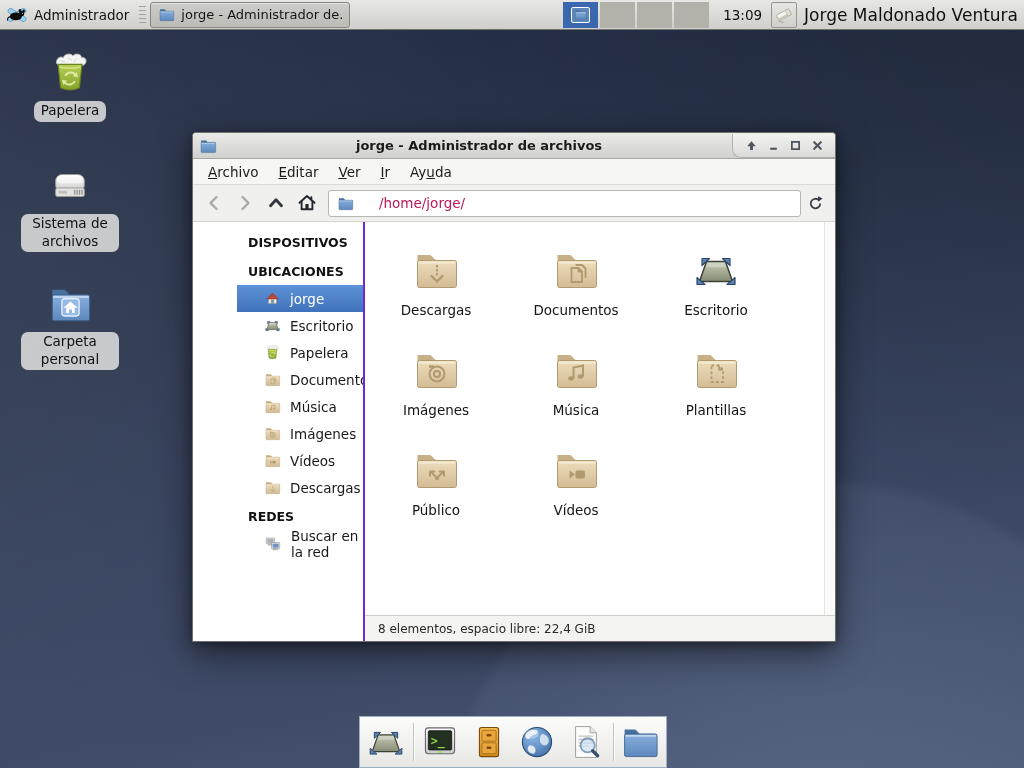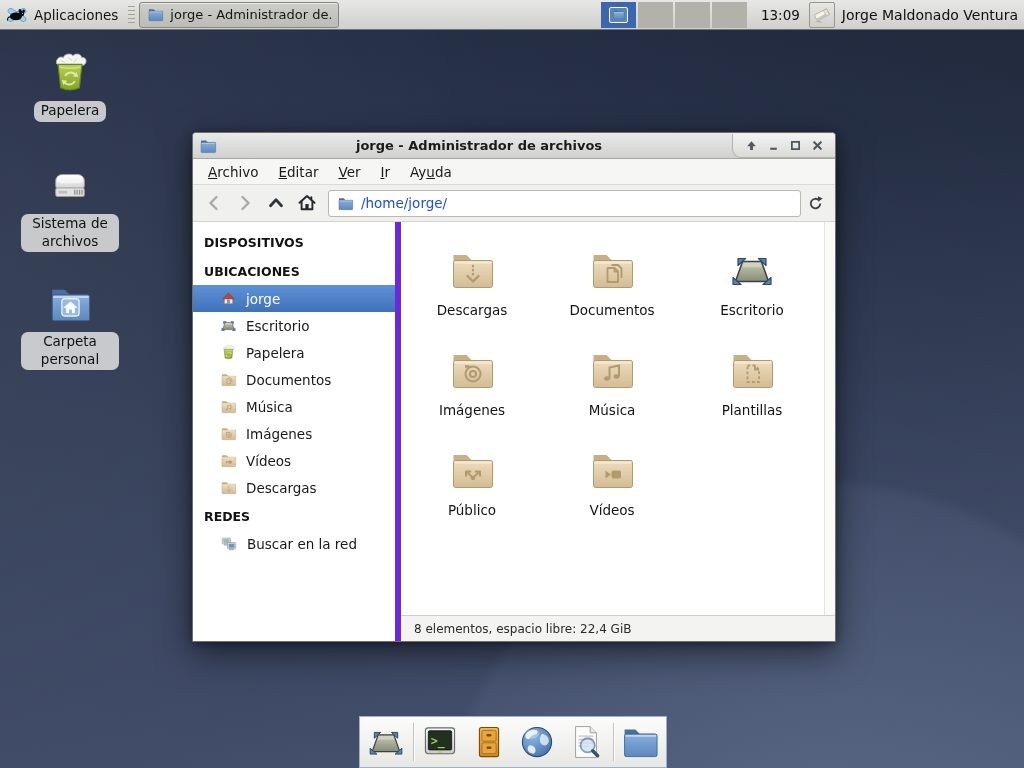--- a/index.html
+++ b/index.html
@@ -36,21 +36,21 @@
   .task-btn .tlabel { white-space:nowrap; overflow:hidden; font-size:13px; color:#161616; }
   .spacer { flex:1; }
   .pager { display:flex; gap:2px; height:26px; margin-right:12px; }
   .ws { width:35px; height:26px; background:#b2b2aa; }
   .ws.active { background:#3b67ae; display:flex; align-items:center; justify-content:center; }
   .ws-win { width:19px; height:16px; border:1.6px solid #fff; border-radius:2px; background:#5d87bb;
     display:flex; align-items:center; justify-content:center; }
   .clock { font-size:13.5px; color:#101010; margin:0 9px 0 2px; }
   .user-btn { width:26px; height:26px; border:1px solid #96968e; border-radius:2px; margin-right:7px;
     background:linear-gradient(#e6e6e3,#cfcfca); display:flex; align-items:center; justify-content:center; }
-  .user-name { font-size:14px; color:#101010; margin-right:2px; white-space:nowrap; }
+  .user-name { font-size:17px; color:#101010; margin-right:2px; white-space:nowrap; }
 
   
   .desk-icon { position:absolute; left:18px; width:104px; display:flex; flex-direction:column;
     align-items:center; gap:5px; }
   .desk-lbl { background:rgba(226,226,224,0.85); border-radius:7px; padding:1px 7px 2px;
     text-align:center; font-size:13.5px; line-height:1.3; color:#111; max-width:98px; }
 
   
   .window { position:absolute; left:192px; top:132px; width:644px; height:510px;
     background:#fff; border:1px solid #6f6f6d; border-radius:4px 4px 0 0;
@@ -69,28 +69,28 @@
 
   .menubar { height:26px; flex:none; background:#f6f6f5; border-bottom:1px solid #dadad7;
     display:flex; align-items:center; padding-left:5px; }
   .menu-item { padding:3px 10px; font-size:13.5px; color:#1b1b1b; }
 
   .toolbar { height:37px; flex:none; background:#f0f0ee; border-bottom:1px solid #d4d4d1;
     display:flex; align-items:center; padding:0 5px; }
   .tool-btn { width:31px; height:29px; display:flex; align-items:center; justify-content:center; border-radius:3px; }
   .tool-btn svg { width:20px; height:20px; }
   .pathbar { flex:1; height:27px; margin-left:6px; background:#fff; border:1px solid #b7b7b3;
-    border-radius:3px; display:flex; align-items:center; gap:7px; padding:0 8px;
-    font-size:13.5px; color:#1d4ed8; }
+    border-radius:3px; display:flex; align-items:center; gap:25px; padding:0 8px;
+    font-size:13.5px; color:#be185d; }
   .reload-btn { width:29px; height:27px; display:flex; align-items:center; justify-content:center; }
   .reload-btn svg { width:17px; height:17px; }
 
   .win-body { flex:1; display:flex; min-height:0; }
-  .sidebar { width:208px; flex:none; background:#fff; border-right:6px solid #6d28d9;
-    padding-top:5px; overflow:hidden; }
+  .sidebar { width:172px; flex:none; background:#fff; border-right:2px solid #6d28d9;
+    padding-top:5px; overflow:hidden;padding-left:44px; }
   .sb-header { font-weight:bold; font-size:12.5px; color:#121212; padding:8px 10px 6px 11px; }
   .sb-item { display:flex; align-items:center; gap:9px; height:27px; padding-left:27px;
     font-size:13.5px; color:#191919; }
   .sb-item.selected { background:linear-gradient(#5e92d8,#3f72ba); color:#fff; }
 
   .main-wrap { flex:1; display:flex; flex-direction:column; min-width:0; }
   .files { flex:1; position:relative; background:#fff; min-height:0; }
   .scrollstrip { position:absolute; right:0; top:0; bottom:0; width:11px; background:#fafaf9;
     border-left:1px solid #e4e4e2; }
   .file-item { position:absolute; width:134px; display:flex; flex-direction:column;
@@ -299,21 +299,21 @@
       <path d="M32 34.5 L38 40.5" stroke="#37506e" stroke-width="4" stroke-linecap="round"></path>
     </symbol>
   </defs>
 </svg>
 
 <div class="panel-top">
   <div class="apps-btn">
     <svg class="i22" viewBox="0 0 48 48">
         <use href="#s-xfce"></use>
       </svg>
-    <span class="apps-label">Aplicaciones</span>
+    <span class="apps-label">Administrador</span>
   </div>
   <div class="grip"></div>
   <div class="task-btn">
     <svg class="i16" viewBox="0 0 48 48">
         <use href="#s-bluefolder"></use>
       </svg>
     <span class="tlabel">jorge - Administrador de...</span>
   </div>
   <div class="spacer"></div>
   <div class="pager">

